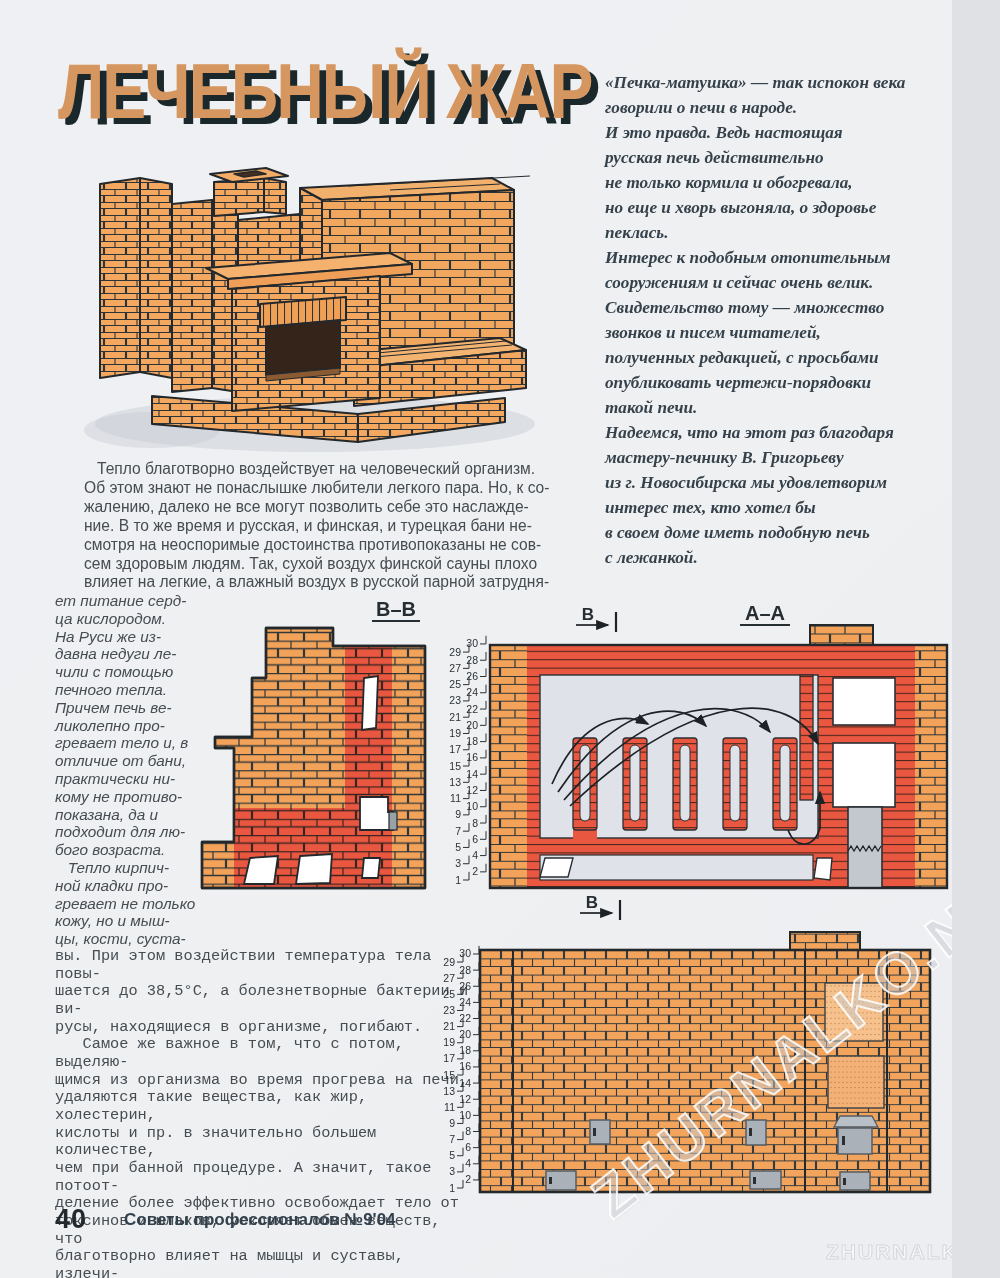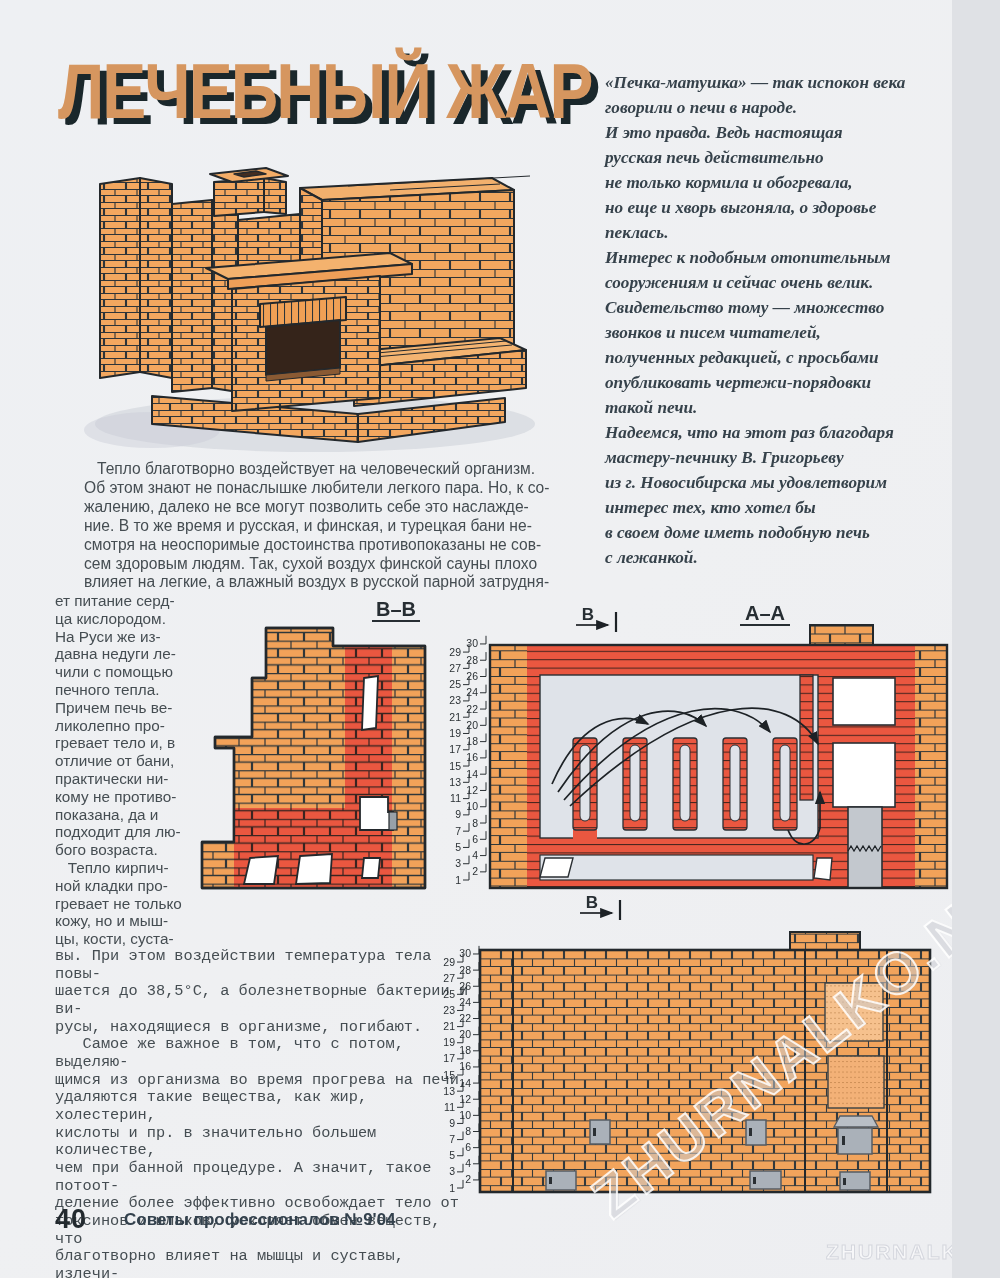--- a/index.html
+++ b/index.html
@@ -5,21 +5,21 @@
   html,body{margin:0;padding:0;background:#dfe1e5;}
   .page{position:relative;width:952px;height:1278px;background:linear-gradient(135deg,#eef0f3 0%,#eff0f2 55%,#edeef1 100%);
         overflow:hidden;font-family:"Liberation Sans",sans-serif;}
   .title{position:absolute;left:58px;top:46px;font-size:66px;font-weight:900;letter-spacing:-2px;
          color:#d6965f;transform:scaleY(1.18);transform-origin:left top;white-space:nowrap;
          text-shadow:7px 5px 0 #1a272b;}
   .intro{position:absolute;left:605px;top:70px;width:392px;font-size:17.2px;line-height:25px;
          font-weight:bold;font-style:italic;color:#36424b;font-family:Liberation Serif, serif;}
   .body-text{position:absolute;color:#454d52;}
   .p1{left:55px;top:460px;width:497px;font-size:15.6px;line-height:18.9px;margin-left:29px;}
-  .pn{left:55px;top:592px;width:142px;font-size:15.3px;line-height:17.8px;}
+  .pn{left:55px;top:592px;width:142px;font-size:15.3px;line-height:17.8px;font-style:italic;}
   .pw{left:55px;top:948px;width:418px;font-size:15.3px;line-height:17.65px;font-family:Liberation Mono, monospace;}
   svg{position:absolute;overflow:visible;}
   .stove{left:60px;top:150px;}
   .bb{left:200px;top:592px;}
   .aa{left:440px;top:592px;}
   .fr{left:438px;top:926px;}
   .dlabel{font:bold 20px "Liberation Sans",sans-serif;fill:#272e33;}
   .smark{font:bold 17px "Liberation Sans",sans-serif;fill:#272e33;}
   .rnum{font:10.5px "Liberation Sans",sans-serif;fill:#2b3135;}
   .rtick{stroke:#2b3135;stroke-width:1;fill:none;}

